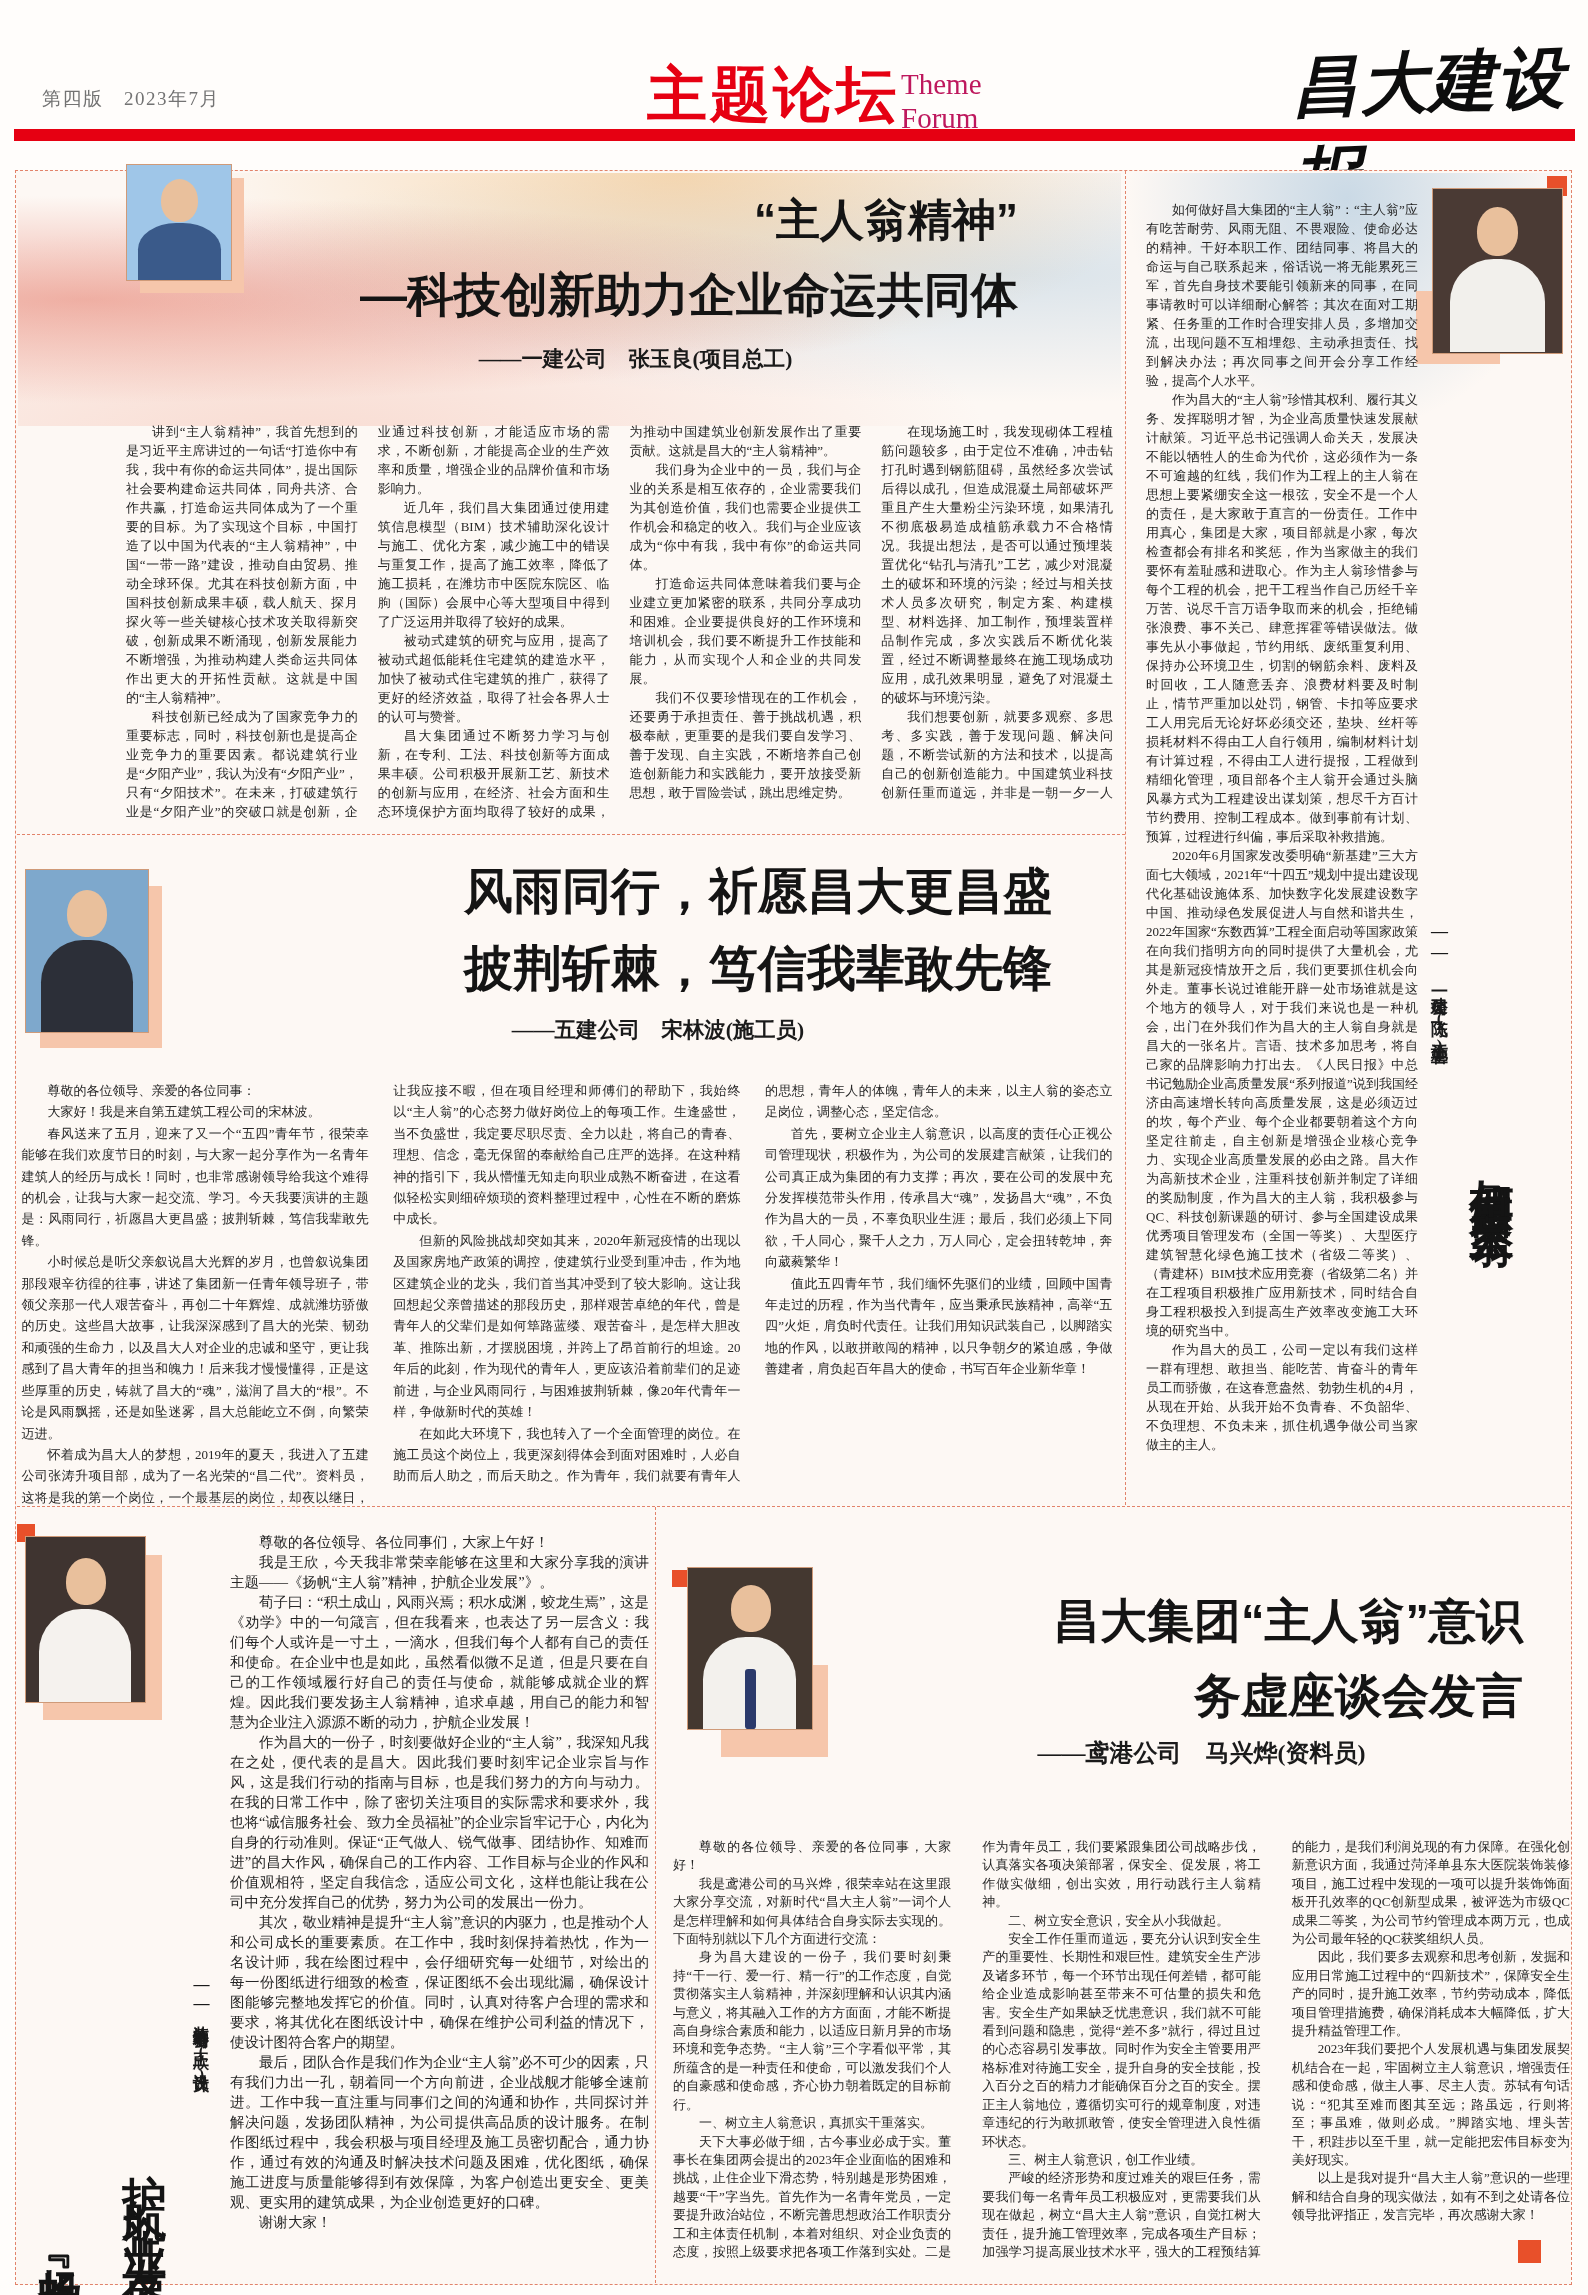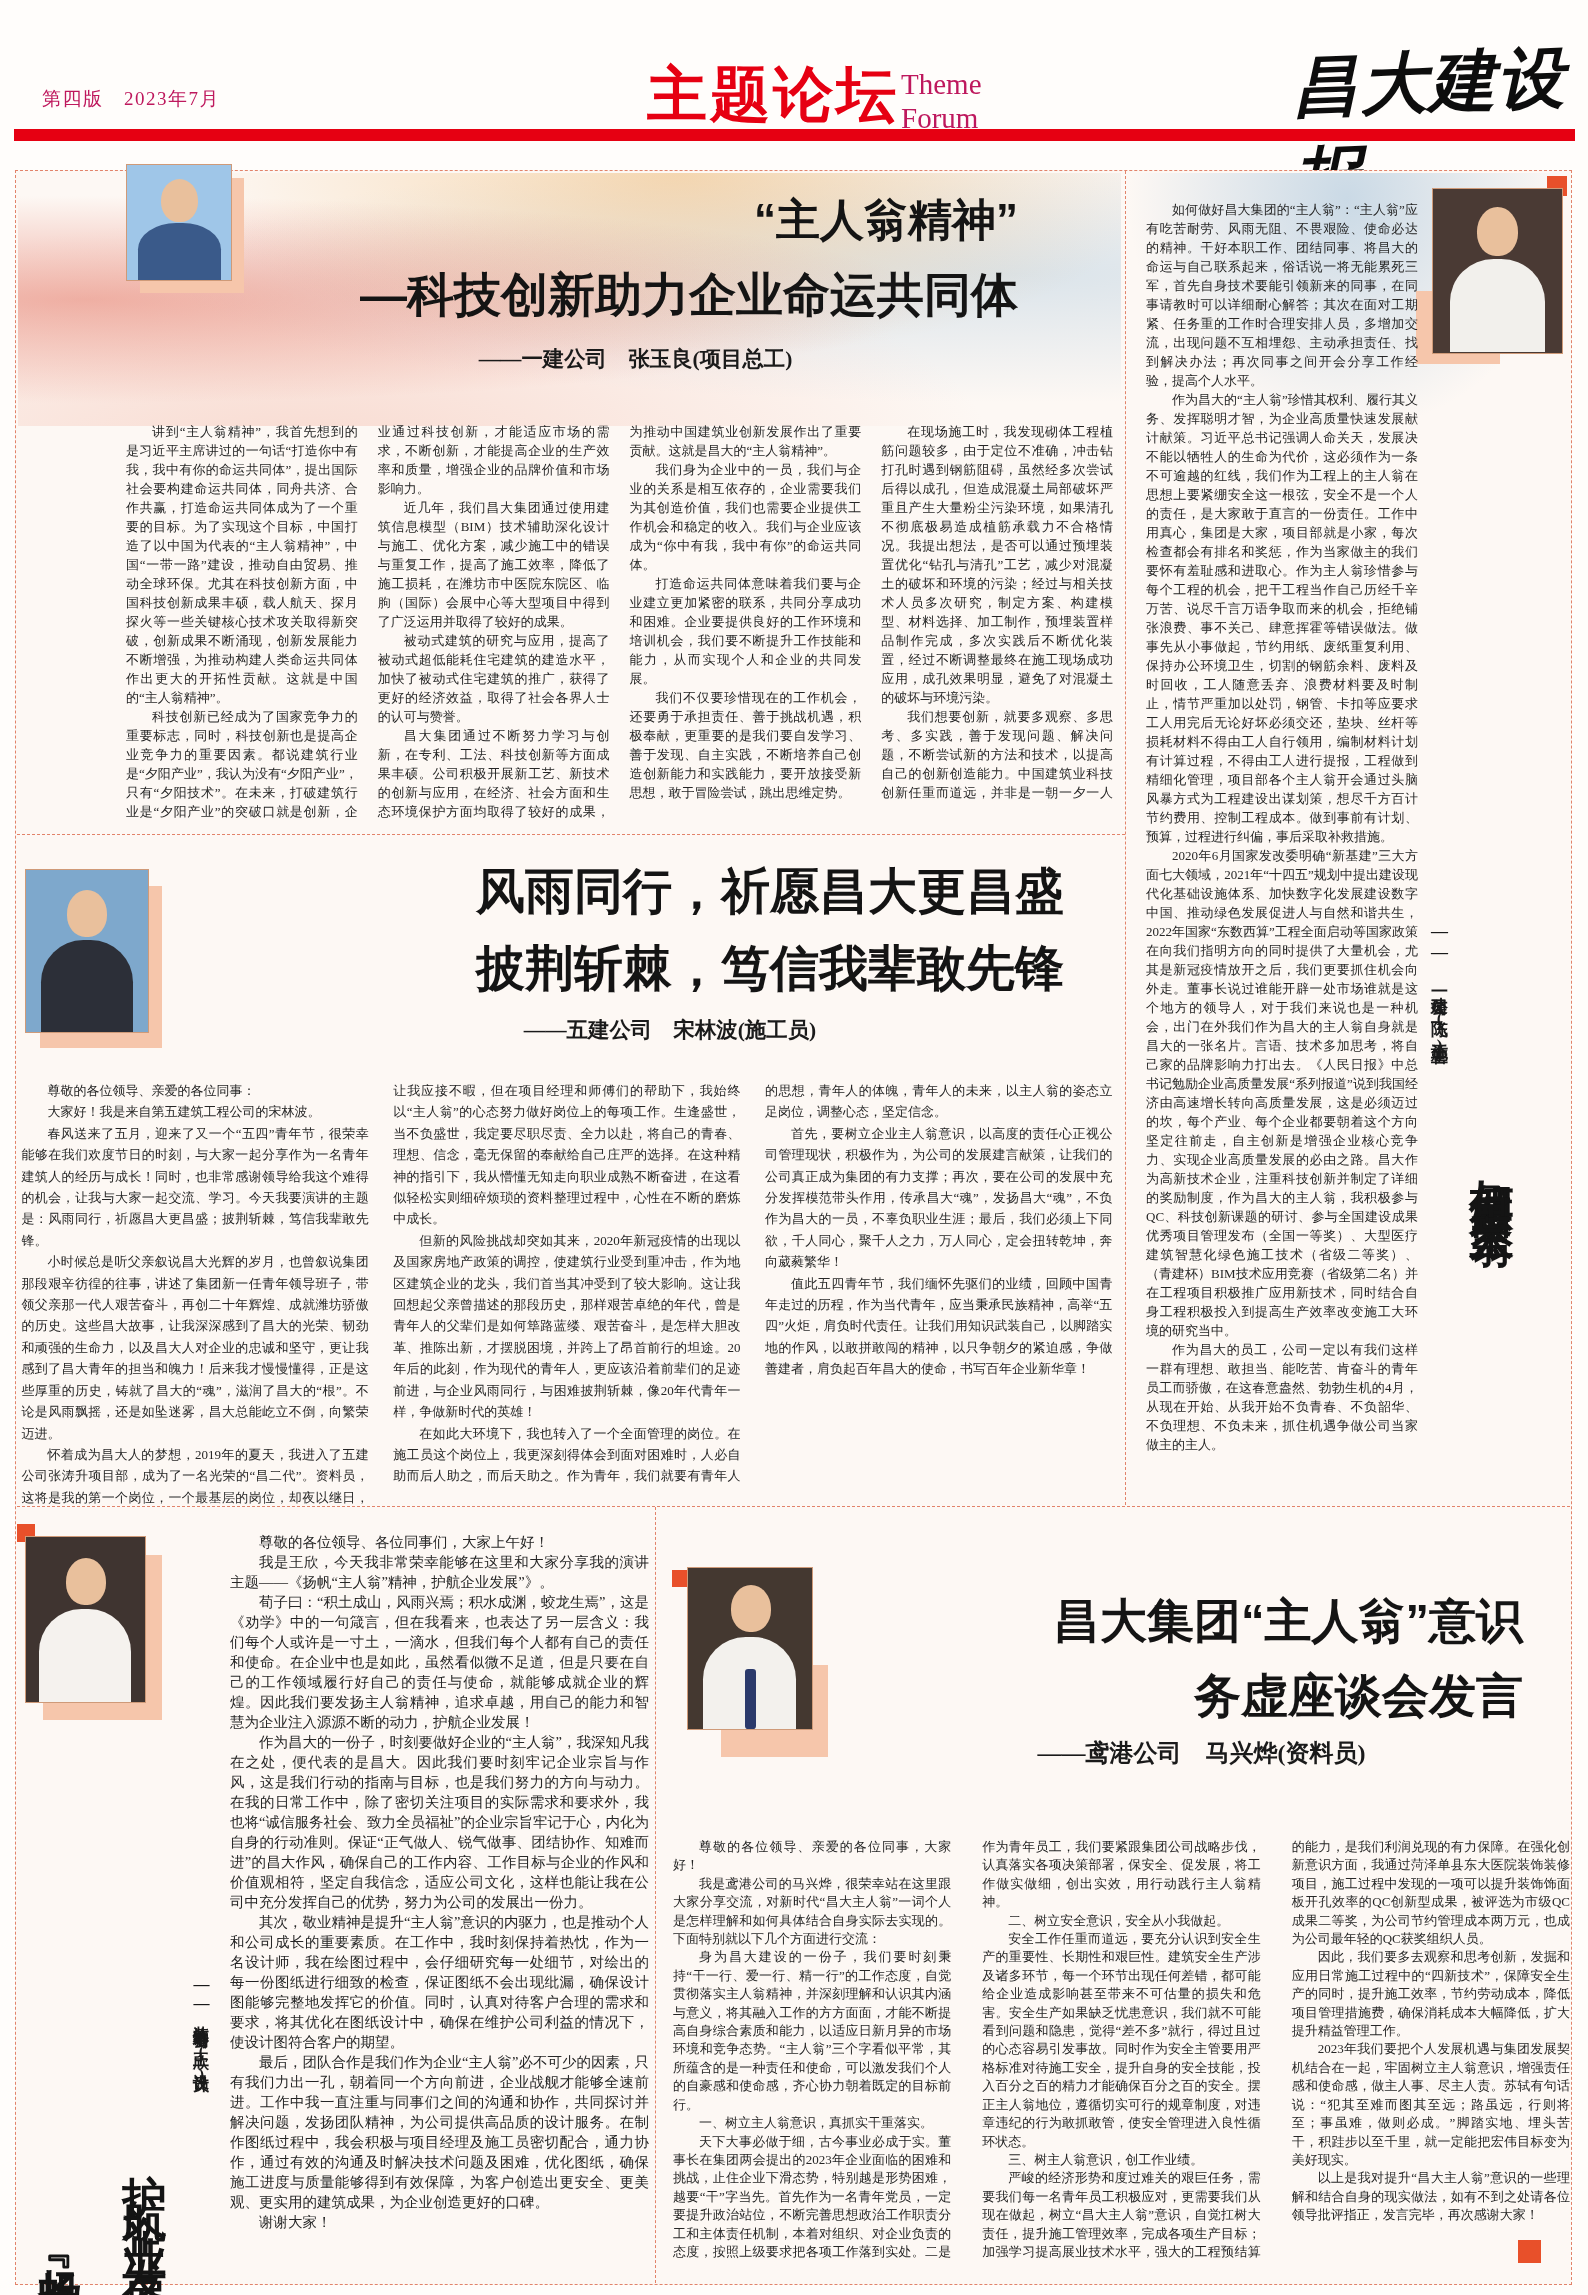--- a/index.html
+++ b/index.html
@@ -1,20 +1,20 @@
 <!DOCTYPE html>
 <html style="font-size:12.2px"><head>
 <meta charset="utf-8">
 <style>
   html,body{margin:0;padding:0;background:#ffffff;}
   .page{position:relative;width:1588px;height:2295px;background:#fffdfb;overflow:hidden;
         font-family:"Liberation Serif",serif;color:#262626;}
   .abs{position:absolute;}
   
-  .edition{font-size:19px;color:#be185d;letter-spacing:1.5px;text-align:right;}
+  .edition{font-size:19px;color:#737373;letter-spacing:1.5px;text-align:right;}
   .section-cn{font-size:60px;font-weight:bold;color:#e60012;font-family:"Liberation Sans",sans-serif;letter-spacing:3.1px;}
   .section-en{font-size:29px;color:#be185d;font-family:"Liberation Serif",serif;line-height:34px;}
   .masthead{font-size:67px;font-weight:bold;font-style:italic;color:#0d0d0d;
             font-family:"DejaVu Serif",serif;transform:rotate(-2deg);letter-spacing:1.5px;}
   .redbar{background:#e60012;}
   
   .frame{border:1.5px dashed #e2836a;background:#fdf8f4;}
   .divider-h{border-top:1.5px dashed #e2836a;}
   .divider-v{border-left:1.5px dashed #e2836a;}
   .watercolor{background:
@@ -96,21 +96,21 @@
       <p>作为昌大的员工，公司一定以有我们这样一群有理想、敢担当、能吃苦、肯奋斗的青年员工而骄傲，在这春意盎然、勃勃生机的4月，从现在开始、从我开始不负青春、不负韶华、不负理想、不负未来，抓住机遇争做公司当家做主的主人。</p>
     </div>
   <div class="abs vtext hl" style="left:1463px;top:676px;height:520px;font-size:44px;letter-spacing:4.6px;">如何做好昌大『主人翁』</div>
   <div class="abs vtext byline" style="left:1428px;top:820px;height:337px;font-size:17px;letter-spacing:1.5px;">——　一建公司　陈飞(施工主管)</div>
 
   <div class="abs shadow" style="left:40px;top:886px;width:122px;height:162px;"></div>
   <div class="abs photo" style="left:24.5px;top:869px;width:122px;height:162px;background:#7ea8cc;">
     <div class="head" style="left:41px;top:20px;width:40px;height:47px;"></div>
     <div class="torso" style="left:15.3px;top:70px;width:92px;height:92px;background:#2c2f38;"></div>
   </div>
-  <div class="abs" style="left:276px;top:859px;width:788px;">
+  <div class="abs" style="left:264px;top:859px;width:788px;">
     <div class="hl" style="font-size:49px;">风雨同行，祈愿昌大更昌盛</div>
     <div class="hl" style="font-size:49px;margin-top:10.7px;">披荆斩棘，笃信我辈敢先锋</div>
     <div class="byline" style="font-size:21.4px;margin-top:13.8px;">——五建公司　宋林波(施工员)</div>
   </div>
   <div class="abs body-text" style="left:21.4px;top:1080px;width:1091px;height:439px;column-count:3;column-gap:24.5px;font-size:13px;line-height:21.4px;">
       <p>尊敬的各位领导、亲爱的各位同事：</p>
       <p>大家好！我是来自第五建筑工程公司的宋林波。</p>
       <p>春风送来了五月，迎来了又一个“五四”青年节，很荣幸能够在我们欢度节日的时刻，与大家一起分享作为一名青年建筑人的经历与成长！同时，也非常感谢领导给我这个难得的机会，让我与大家一起交流、学习。今天我要演讲的主题是：风雨同行，祈愿昌大更昌盛；披荆斩棘，笃信我辈敢先锋。</p>
       <p>小时候总是听父亲叙说昌大光辉的岁月，也曾叙说集团那段艰辛彷徨的往事，讲述了集团新一任青年领导班子，带领父亲那一代人艰苦奋斗，再创二十年辉煌、成就潍坊骄傲的历史。这些昌大故事，让我深深感到了昌大的光荣、韧劲和顽强的生命力，以及昌大人对企业的忠诚和坚守，更让我感到了昌大青年的担当和魄力！后来我才慢慢懂得，正是这些厚重的历史，铸就了昌大的“魂”，滋润了昌大的“根”。不论是风雨飘摇，还是如坠迷雾，昌大总能屹立不倒，向繁荣迈进。</p>
       <p>怀着成为昌大人的梦想，2019年的夏天，我进入了五建公司张涛升项目部，成为了一名光荣的“昌二代”。资料员，这将是我的第一个岗位，一个最基层的岗位，却夜以继日，让我应接不暇，但在项目经理和师傅们的帮助下，我始终以“主人翁”的心态努力做好岗位上的每项工作。生逢盛世，当不负盛世，我定要尽职尽责、全力以赴，将自己的青春、理想、信念，毫无保留的奉献给自己庄严的选择。在这种精神的指引下，我从懵懂无知走向职业成熟不断奋进，在这看似轻松实则细碎烦琐的资料整理过程中，心性在不断的磨炼中成长。</p>

